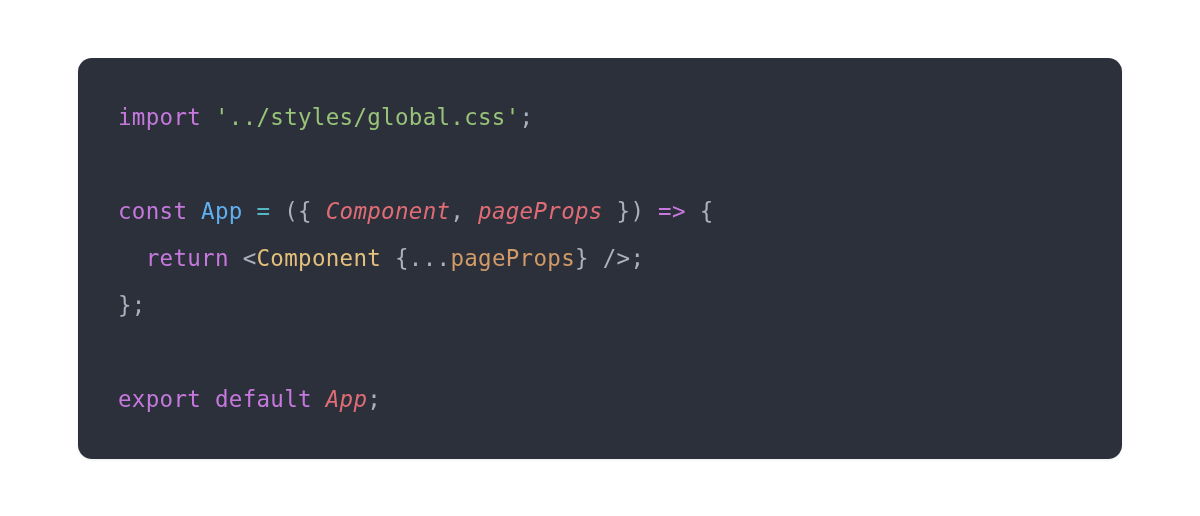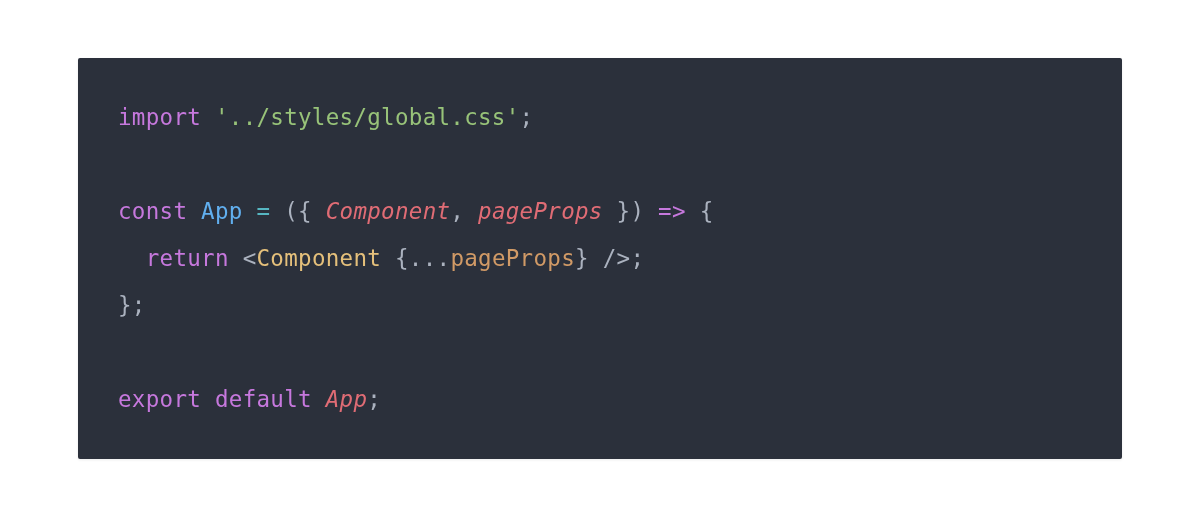--- a/index.html
+++ b/index.html
@@ -12,21 +12,21 @@
       height: 516px;
       background: #ffffff;
       display: flex;
       align-items: center;
       justify-content: center;
       font-family: ui-monospace, "SF Mono", "Monaco", "Menlo", "Consolas", monospace;
     }
     .code-container {
       width: 1044px;
       background: #2b303b;
-      border-radius: 2px;
+      border-radius: 14px;
       padding: 36px 40px 36px 40px;
       box-shadow: 0 1px 3px rgba(0,0,0,0.08);
     }
     .code-block {
       font-size: 22.5px;
       line-height: 47px;
       letter-spacing: 0.3px;
       white-space: pre;
       color: #abb2bf;
       font-weight: 400;

